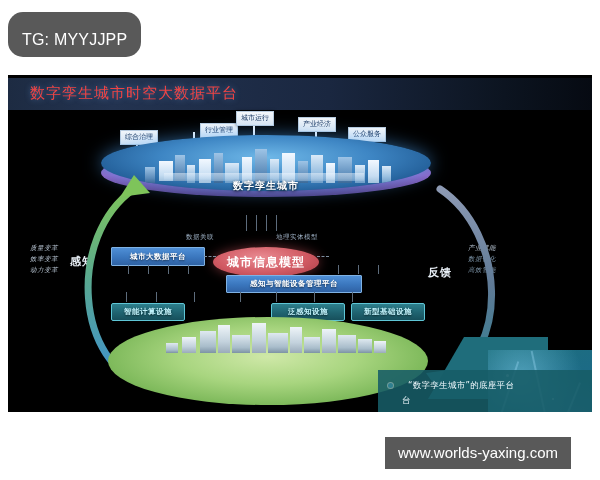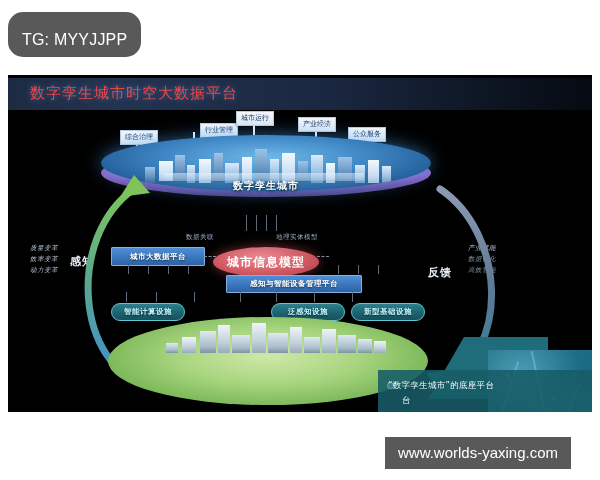--- a/index.html
+++ b/index.html
@@ -119,21 +119,21 @@
     background:linear-gradient(180deg,#4f8fd6 0%,#3a76bd 55%,#2f62a4 100%);
     border:1px solid #7fb2e4;
   }
   .box.red{
     background:linear-gradient(180deg,#e2727a 0%,#cf5a64 55%,#b9454f 100%);
     border:1px solid #f0979d;
   }
   .box.teal{
     background:linear-gradient(180deg,#2d7f8c 0%,#1f6370 55%,#17505c 100%);
     border:1px solid #5fc6d6;
-    border-radius:9px;
+    border-radius:2px;
     color:#bff1fa;
   }
   #cim-ellipse{
     position:absolute;left:205px;top:172px;width:106px;height:30px;
     border-radius:50%;
     background:radial-gradient(ellipse at 45% 35%,#e98b92 0%,#d15a63 55%,#a83b45 100%);
     box-shadow:0 0 12px rgba(220,90,100,.5);
     display:flex;align-items:center;justify-content:center;
     color:#fff;font-size:12px;font-weight:bold;letter-spacing:1px;
     font-family:"DejaVu Sans","Liberation Sans",sans-serif;
@@ -179,21 +179,21 @@
     z-index:40;
     overflow:hidden;
   }
   #overlay-panel .bullets{
     position:absolute;left:10px;top:7px;right:4px;
   }
   #overlay-panel .blt{
     color:#f2fbff;font-size:8.5px;line-height:16px;
     font-family:"DejaVu Sans","Liberation Sans",sans-serif;
     white-space:nowrap;letter-spacing:.3px;
-    position:relative;padding-left:0;
+    position:relative;padding-left:20px;
   }
   #overlay-panel .blt::before{
     content:"";position:absolute;left:0;top:6px;
     width:5px;height:5px;border-radius:50%;background:#2f7f8f;
     box-shadow:0 0 0 1px rgba(255,255,255,.35);
   }
   #overlay-wrap{
     color:#f2fbff;font-size:8.5px;line-height:14px;padding-left:14px;
     font-family:"DejaVu Sans","Liberation Sans",sans-serif;
   }

